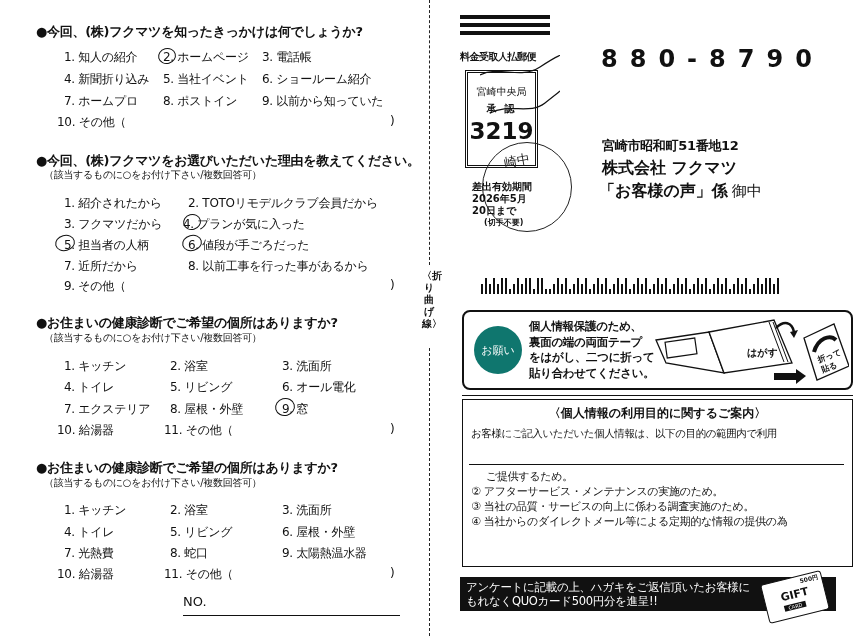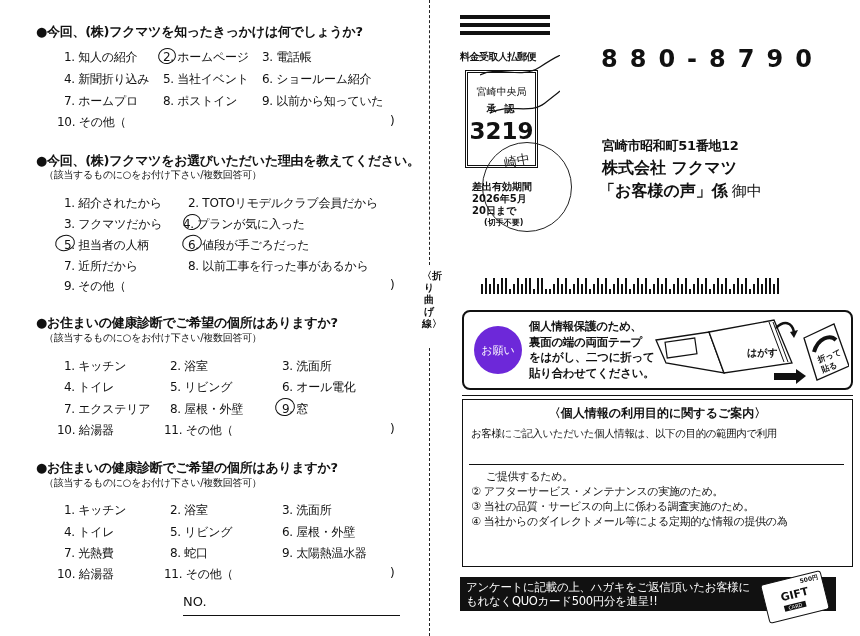--- a/index.html
+++ b/index.html
@@ -43,21 +43,21 @@
     .dept { position: absolute; left: 599px; top: 181px; font-size: 16px; font-weight: bold; white-space: nowrap; }
     .dept .onchu { font-weight: normal; font-family: "DejaVu Serif", serif; font-size: 15px; margin-left: 4px; }
     .barcode { position: absolute; left: 481px; top: 278px; height: 16px; display: flex; align-items: flex-end; gap: 2px; }
     .barcode span { display: block; width: 2px; background: #111; }
     .request-box {
       position: absolute; left: 462px; top: 310px; width: 391px; height: 80px;
       border: 2px solid #111; border-radius: 8px;
     }
     .request-circle {
       position: absolute; left: 10px; top: 14px; width: 48px; height: 48px; border-radius: 50%;
-      background: #6d28d9; color: #fff; font-size: 11px; display: flex; align-items: center; justify-content: center;
+      background: #0f766e; color: #fff; font-size: 11px; display: flex; align-items: center; justify-content: center;
     }
     .request-text { position: absolute; left: 65px; top: 7px; font-size: 11.5px; font-weight: bold; line-height: 15.5px; white-space: nowrap; letter-spacing: -0.3px; }
     .req-fig { position: absolute; left: 190px; top: 6px; }
     .rule { position: absolute; left: 462px; top: 395px; width: 391px; height: 0; border-top: 1.5px solid #111; }
     .privacy-box {
       position: absolute; left: 462px; top: 399px; width: 391px; height: 168px;
       border: 1.5px solid #111;
     }
     .privacy-title { position: absolute; left: 0; right: 0; top: 5px; text-align: center; font-size: 12px; font-weight: bold; }
     .privacy-intro { position: absolute; left: 8px; top: 26px; font-size: 10.5px; line-height: 15px; white-space: nowrap; letter-spacing: -0.4px; }

